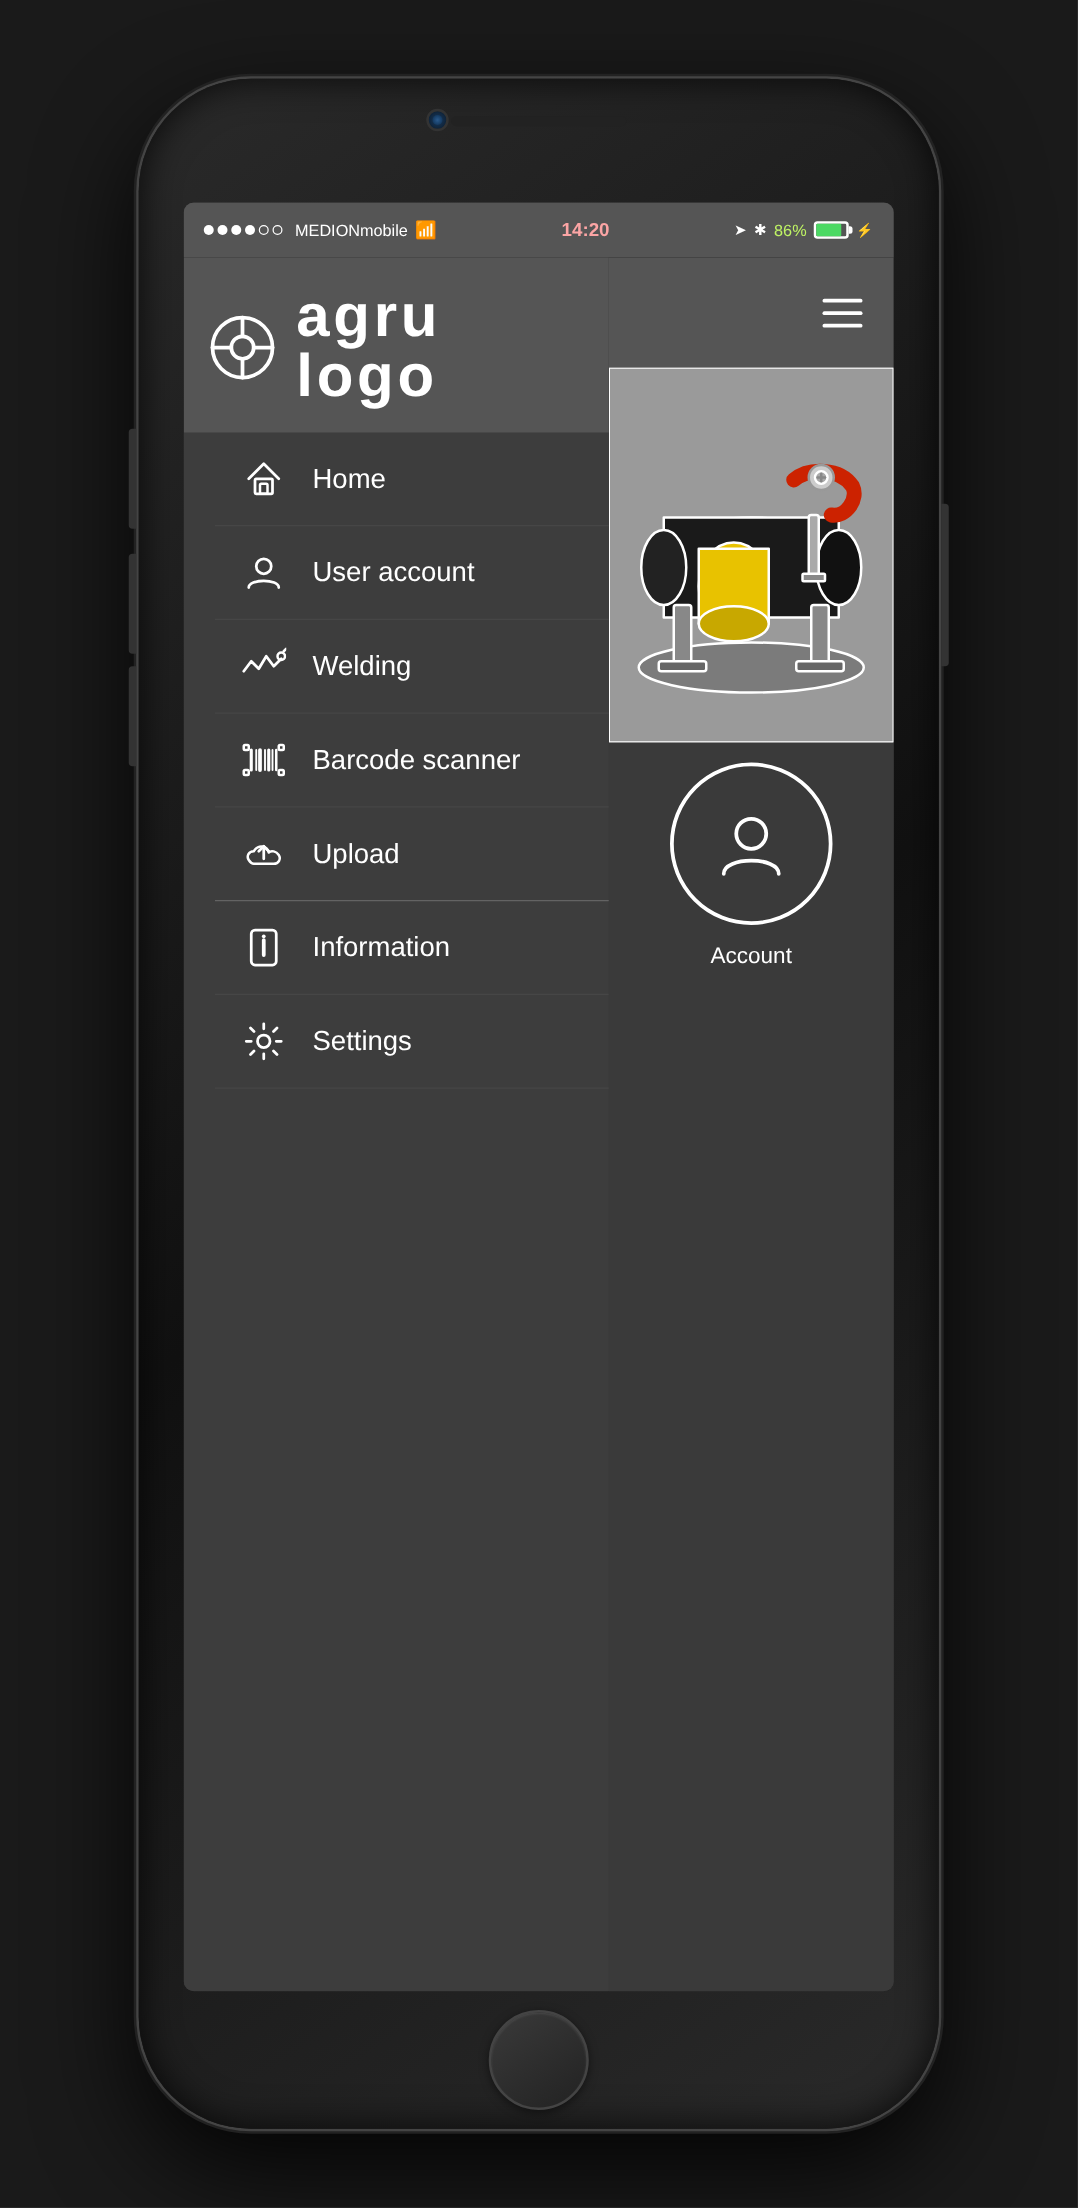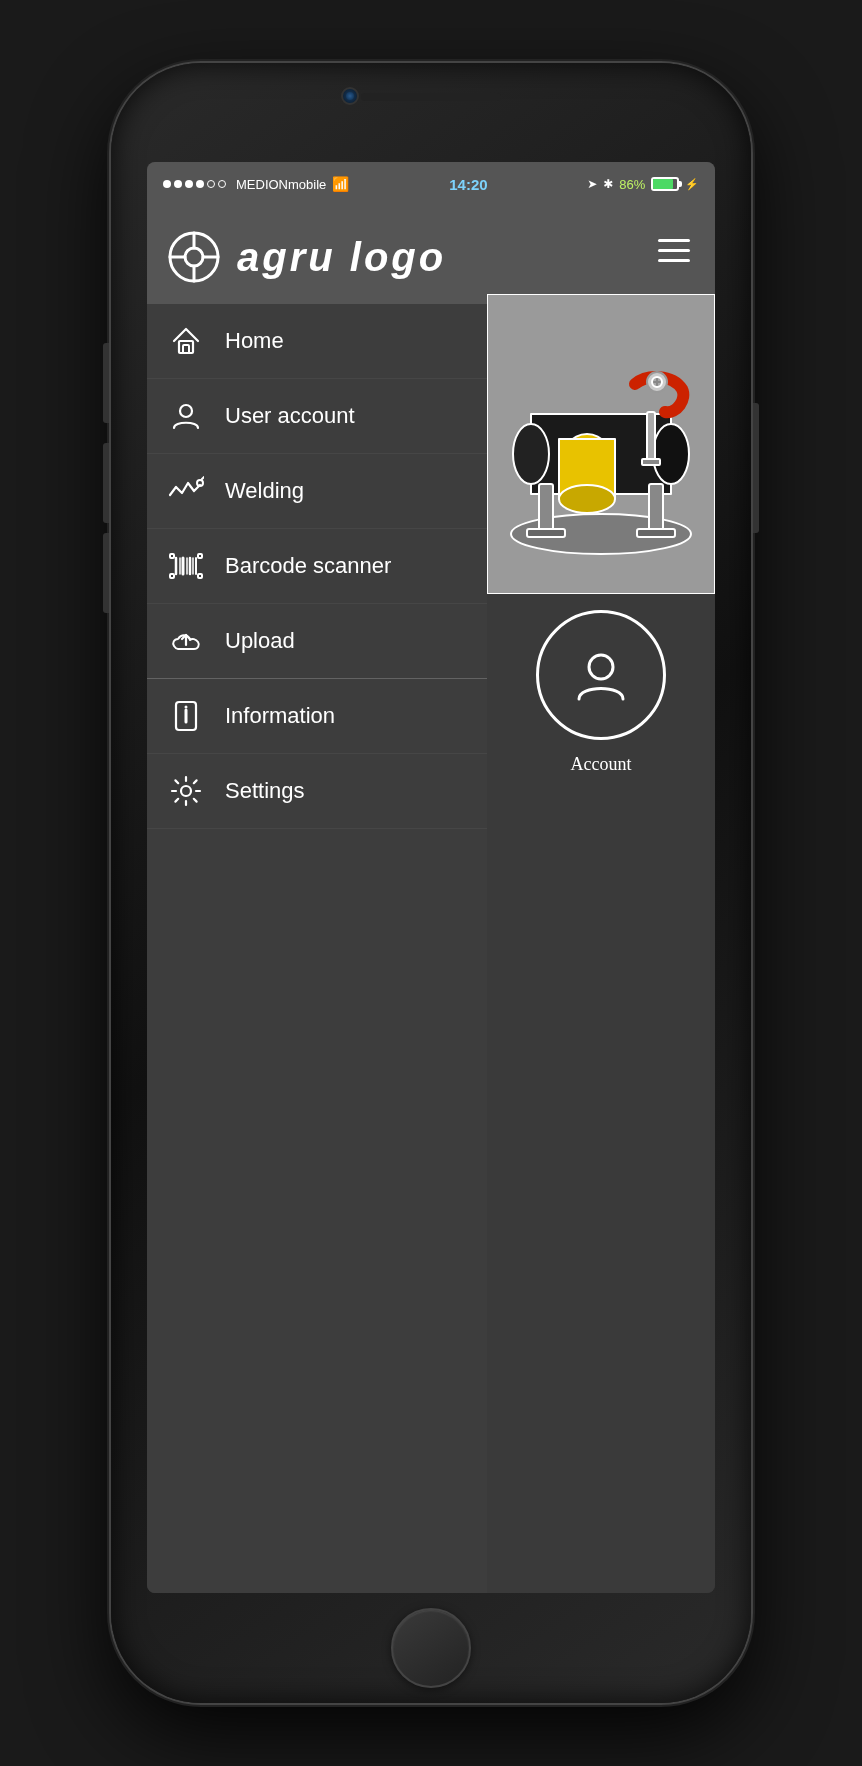--- a/index.html
+++ b/index.html
@@ -153,21 +153,21 @@
       font-weight: 500;
       margin-left: 4px;
     }
 
     .wifi-icon {
       color: white;
       font-size: 14px;
     }
 
     .status-center {
-      color: #7dd3fc;
+      color: #fca5a5;
       font-size: 15px;
       font-weight: 600;
     }
 
     .status-right {
       display: flex;
       align-items: center;
       gap: 6px;
     }
 
@@ -255,20 +255,21 @@
       font-size: 42px;
       font-weight: 700;
       letter-spacing: 2px;
       line-height: 1;
     }
 
     .nav-items {
       flex: 1;
       display: flex;
       flex-direction: column;
+      padding-left: 25px;
     }
 
     .nav-item {
       display: flex;
       align-items: center;
       padding: 18px 20px;
       gap: 20px;
       cursor: pointer;
       border-bottom: 1px solid rgba(255,255,255,0.05);
     }
@@ -338,21 +339,20 @@
     }
 
     .quick-actions {
       display: flex;
       flex-direction: column;
       flex: 1;
       padding: 16px;
       gap: 16px;
       align-items: center;
       justify-content: flex-start;
-      font-family: Liberation Serif, serif;
     }
 
     .action-btn {
       width: 130px;
       height: 130px;
       border-radius: 50%;
       border: 3px solid white;
       display: flex;
       flex-direction: column;
       align-items: center;
@@ -443,21 +443,21 @@
             <svg class="logo-mark" viewBox="0 0 54 54" width="54" height="54">
               <circle cx="27" cy="27" r="24" stroke="white" stroke-width="3" fill="none"></circle>
               <circle cx="27" cy="27" r="9" stroke="white" stroke-width="3" fill="none"></circle>
 
               <line x1="27" y1="3" x2="27" y2="18" stroke="white" stroke-width="3"></line>
               <line x1="27" y1="36" x2="27" y2="51" stroke="white" stroke-width="3"></line>
               <line x1="3" y1="27" x2="18" y2="27" stroke="white" stroke-width="3"></line>
               <line x1="36" y1="27" x2="51" y2="27" stroke="white" stroke-width="3"></line>
             </svg>
             <div class="logo-text">
-              <span class="agru-text" style="font-size:40px;letter-spacing:3px;font-weight:800;font-style:italic;">agru logo</span>
+              <span class="agru-text" style="font-size:48px;letter-spacing:3px;font-weight:800;">agru logo</span>
             </div>
           </div>
 
           <nav class="nav-items">
 
             <div class="nav-item">
               <div class="nav-icon-wrap">
                 <svg width="32" height="32" viewBox="0 0 32 32">
                   <polyline points="4,16 16,4 28,16" stroke-width="2.2"></polyline>
                   <rect x="9" y="16" width="14" height="12" rx="1" stroke-width="2.2"></rect>

